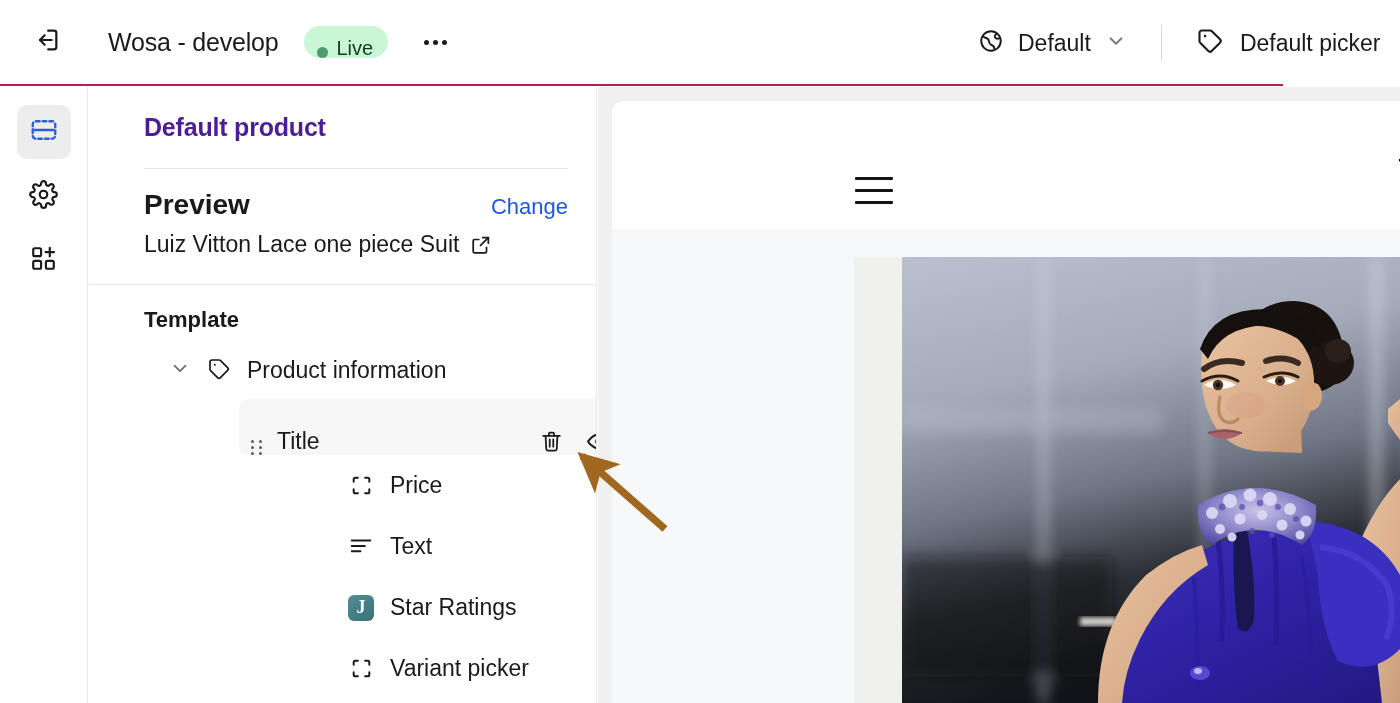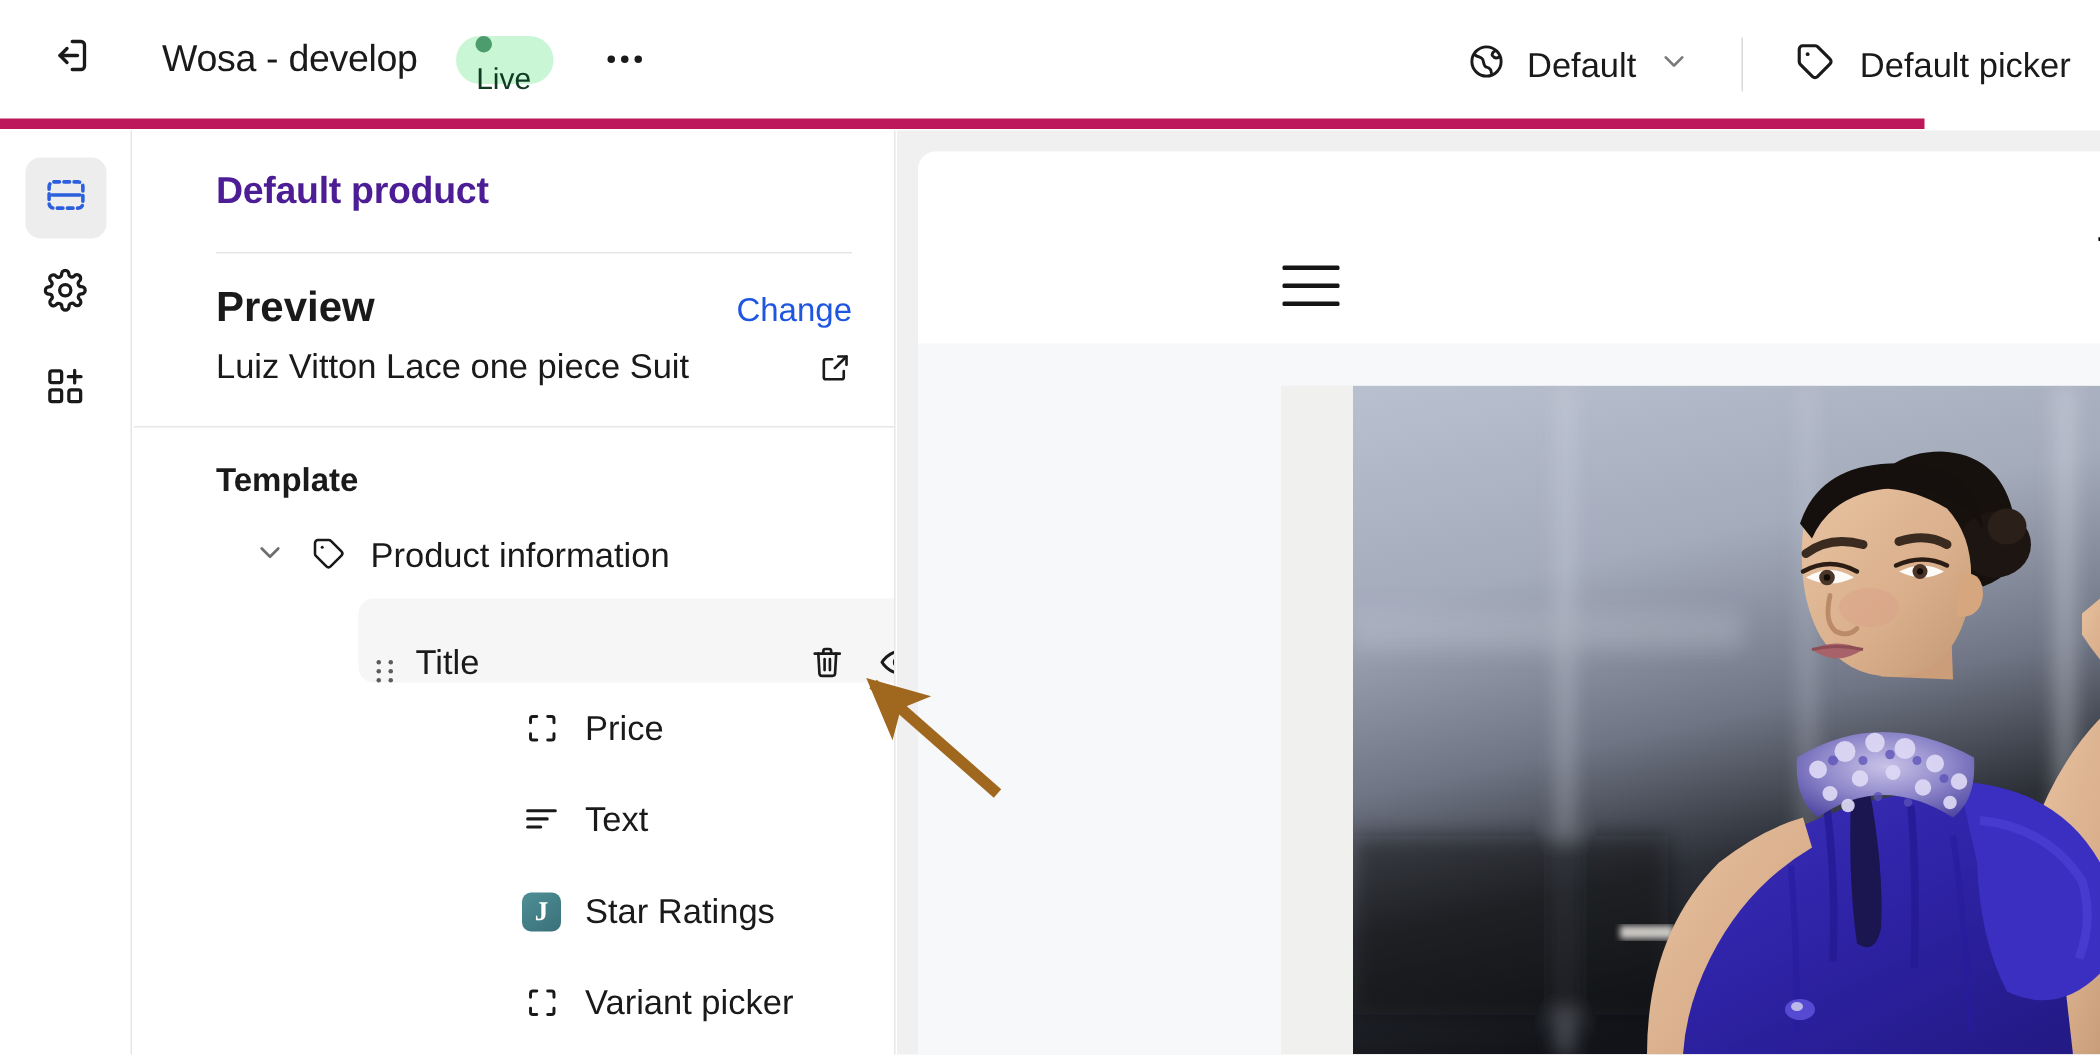--- a/index.html
+++ b/index.html
@@ -9,40 +9,39 @@
     background: #ffffff;
     font-family: "Liberation Sans", sans-serif;
     -webkit-font-smoothing: antialiased;
   }
 
   
   .topbar {
     position: absolute; top: 0; left: 0;
     width: 1283px; height: 86px;
     background: #ffffff;
-    border-bottom: 7px solid #be185d;
+    border-bottom: 2px solid #be185d;
     display: flex; align-items: center;
   }
   .exit-btn {
     width: 46px; height: 46px; margin-left: 24px;
     display: flex; align-items: center; justify-content: center;
     border-radius: 8px; cursor: pointer;
   }
   .shop-title {
     margin-left: 38px;
     font-size: 25px; color: #1a1a1a; font-weight: 400;
     letter-spacing: -0.2px; white-space: nowrap;
   }
   .live-badge {
     margin-left: 26px;
     height: 32px; padding: 0 15px 0 13px;
     background: #c9f7d6; border-radius: 16px;
-    display: flex; align-items: flex-start; gap: 8px;
+    display: flex; align-items: flex-end; gap: 8px;
     cursor: pointer;
-    flex-direction: column;
   }
   .live-dot {
     width: 11px; height: 11px; border-radius: 50%;
     background: #4d9c6d; flex: 0 0 auto;
   }
   .live-label { font-size: 20px; color: #0f3b23; line-height: 1; }
   .more-btn {
     margin-left: 24px; width: 46px; height: 40px;
     display: flex; align-items: center; justify-content: center;
     gap: 4px; border-radius: 8px; cursor: pointer;
@@ -105,21 +104,21 @@
   }
   .preview-block { padding: 20px 28px 0 55px; }
   .preview-row {
     display: flex; align-items: baseline; justify-content: space-between;
   }
   .preview-label { font-size: 28px; font-weight: 700; color: #1a1a1a; }
   .change-link {
     font-size: 22px; color: #1f56e0; cursor: pointer;
   }
   .preview-value-row {
-    display: flex; align-items: center; gap: 11px; margin-top: 10px; justify-content: space-between;
+    display: flex; align-items: center; gap: 11px; margin-top: 10px;
   }
   .preview-value { font-size: 23px; color: #1a1a1a; white-space: nowrap; }
   .ext-link-btn { cursor: pointer; display: flex; align-items: center; }
 
   .hr2 {
     height: 1px; background: #e6e6e6;
     margin-top: 26px; width: 508px;
   }
 
   .template-block { padding: 22px 0 0 55px; }

